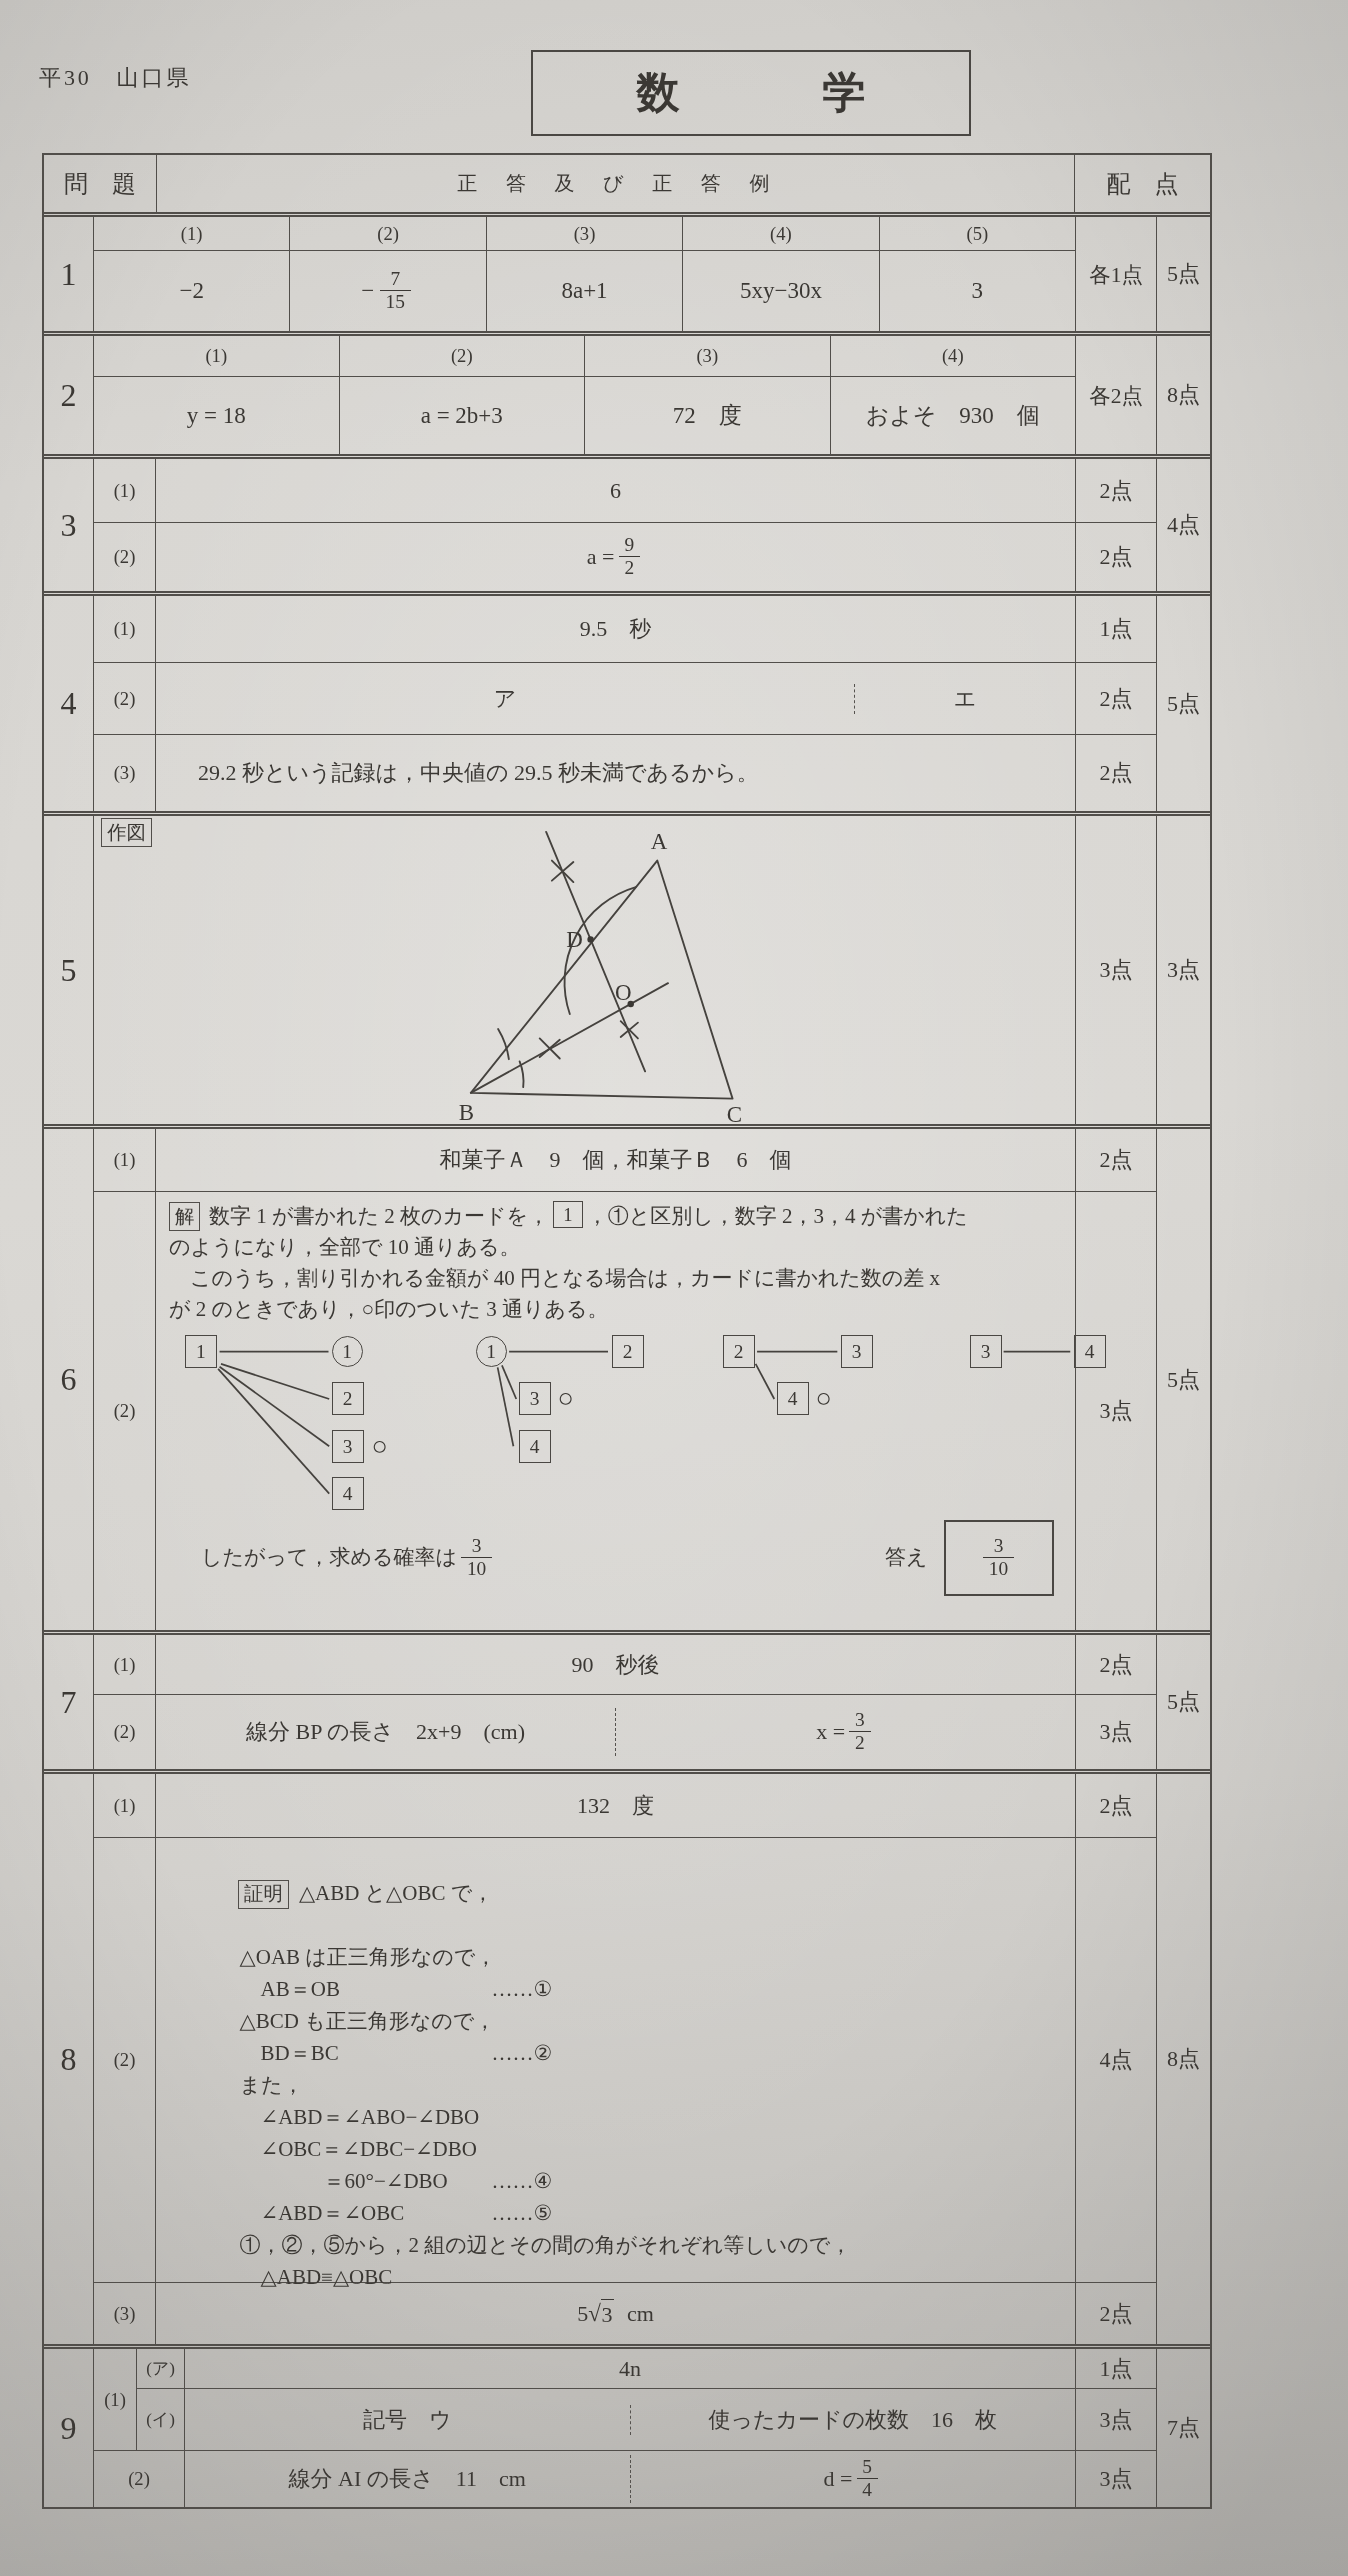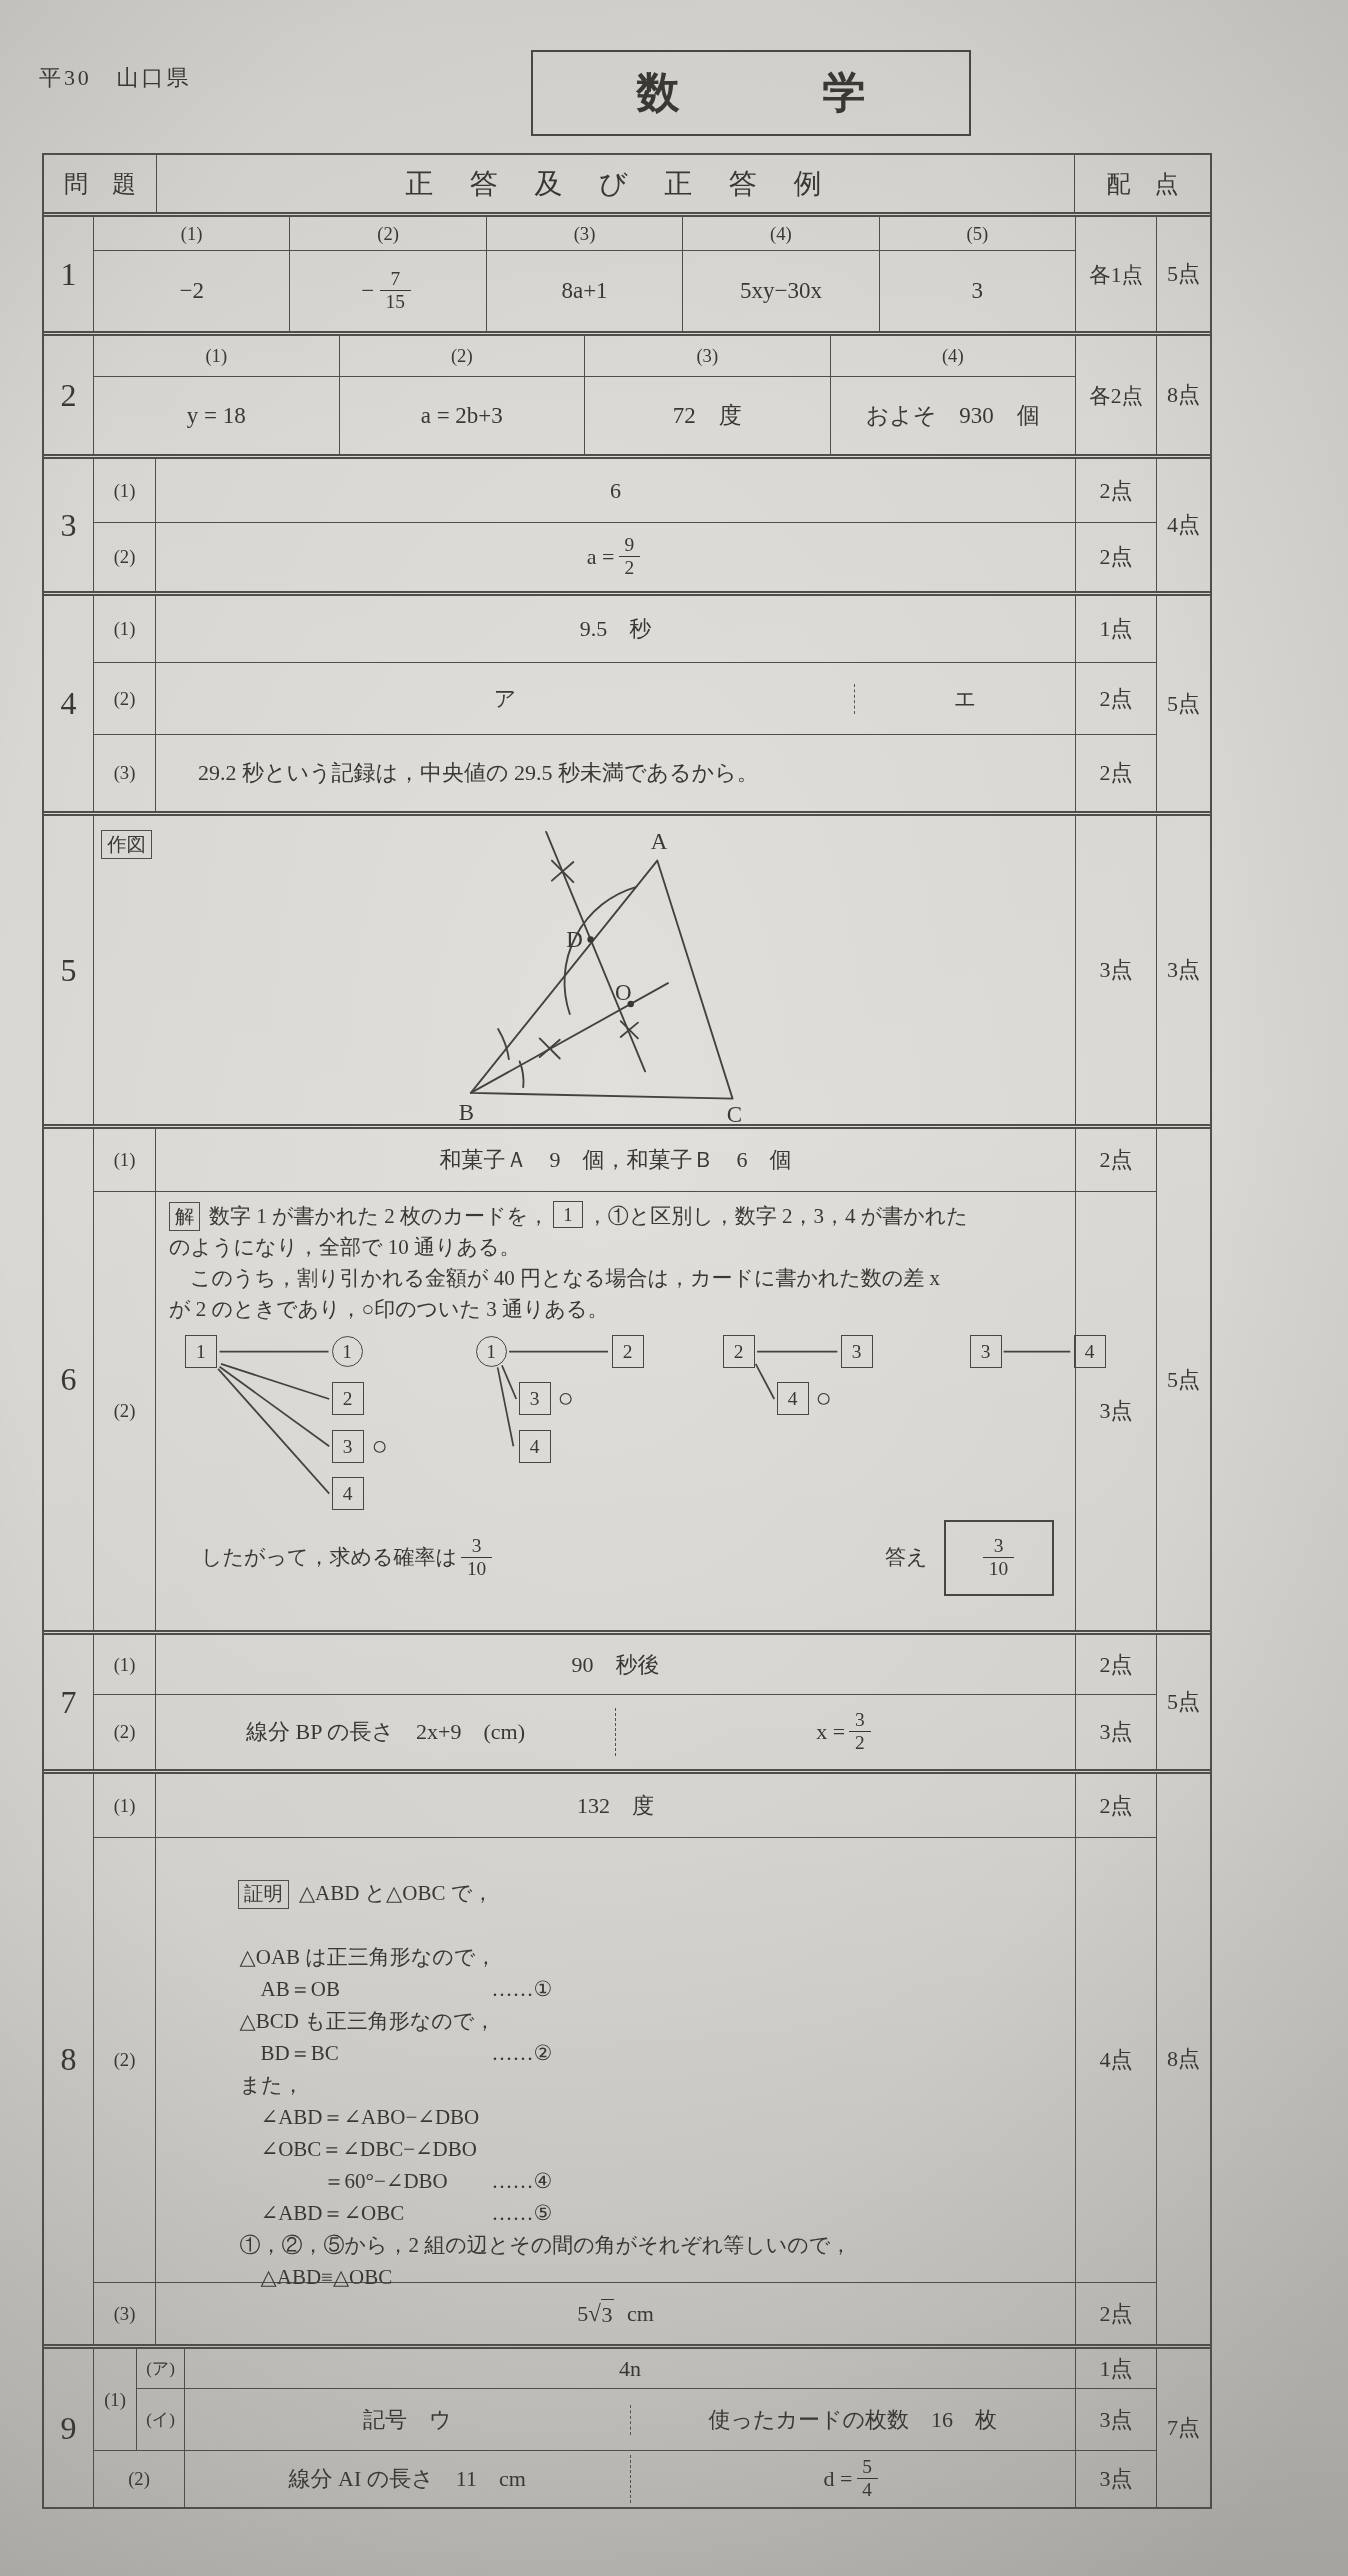--- a/index.html
+++ b/index.html
@@ -23,21 +23,21 @@
   .numcell{width:50px;border-right:1.4px solid #514e4a;font-size:32px;flex:none;}
   .mid{flex:1;display:flex;flex-direction:column;min-width:0;}
   .srow{display:flex;align-items:stretch;box-sizing:border-box;}
   .srow + .srow{border-top:1.4px solid #514e4a;}
   .slabel{width:61px;flex:none;border-right:1.4px solid #514e4a;font-size:18.6px;display:flex;align-items:center;justify-content:center;}
   .scontent{flex:1;min-width:0;display:flex;align-items:center;justify-content:center;font-size:22px;position:relative;}
   .spts{width:80px;flex:none;border-left:1.4px solid #514e4a;display:flex;align-items:center;justify-content:center;font-size:22px;}
   .totalcol{width:53px;flex:none;border-left:1.4px solid #514e4a;display:flex;align-items:center;justify-content:center;font-size:22px;}
   
   .thead .hq{width:113px;flex:none;border-right:1.4px solid #514e4a;font-size:24px;}
-  .thead .ha{flex:1;font-size:28px;letter-spacing:4.3px;}
+  .thead .ha{flex:1;font-size:20px;letter-spacing:4.3px;}
   .thead .hp{width:136px;flex:none;border-left:1.4px solid #514e4a;font-size:24px;}
   
   .gridwrap{flex:1;display:flex;}
   .gcols{flex:1;display:flex;}
   .gcol{flex:1;display:flex;flex-direction:column;border-left:1.4px solid #514e4a;min-width:0;}
   .gcol:first-child{border-left:none;}
   .glabel{display:flex;align-items:center;justify-content:center;font-size:18.6px;border-bottom:1.4px solid #514e4a;}
   .gval{flex:1;display:flex;align-items:center;justify-content:center;font-size:23px;}
   .eachpts{width:80px;flex:none;border-left:1.4px solid #514e4a;display:flex;align-items:center;justify-content:center;font-size:21.5px;}
   
@@ -68,21 +68,21 @@
   .pref{display:inline-block;}
   
   .rt{font-size:23px;}
   .rad{border-top:1.8px solid #3b3834;padding:1.4px 1.4px 0 0.7px;}
   
   .l1cell{width:42px;flex:none;border-right:1.4px solid #514e4a;display:flex;align-items:center;justify-content:center;font-size:18.6px;}
   .l2col{flex:1;display:flex;flex-direction:column;min-width:0;}
   .slabel.narrow{width:47px;font-size:17px;}
   .slabel.wide{width:90px;}
   .figwrap{position:absolute;inset:0;}
-  .figtag{position:absolute;left:7.2px;top:14px;}
+  .figtag{position:absolute;left:7.2px;top:2px;}
   .figsvg{position:absolute;left:237px;top:2.9px;}
   text{font-family:"Liberation Serif","DejaVu Serif",serif;}
 </style>
 </head>
 <body>
 
 <div class="vignette"></div>
 
 <div class="topnote">平30　山口県</div>
 

